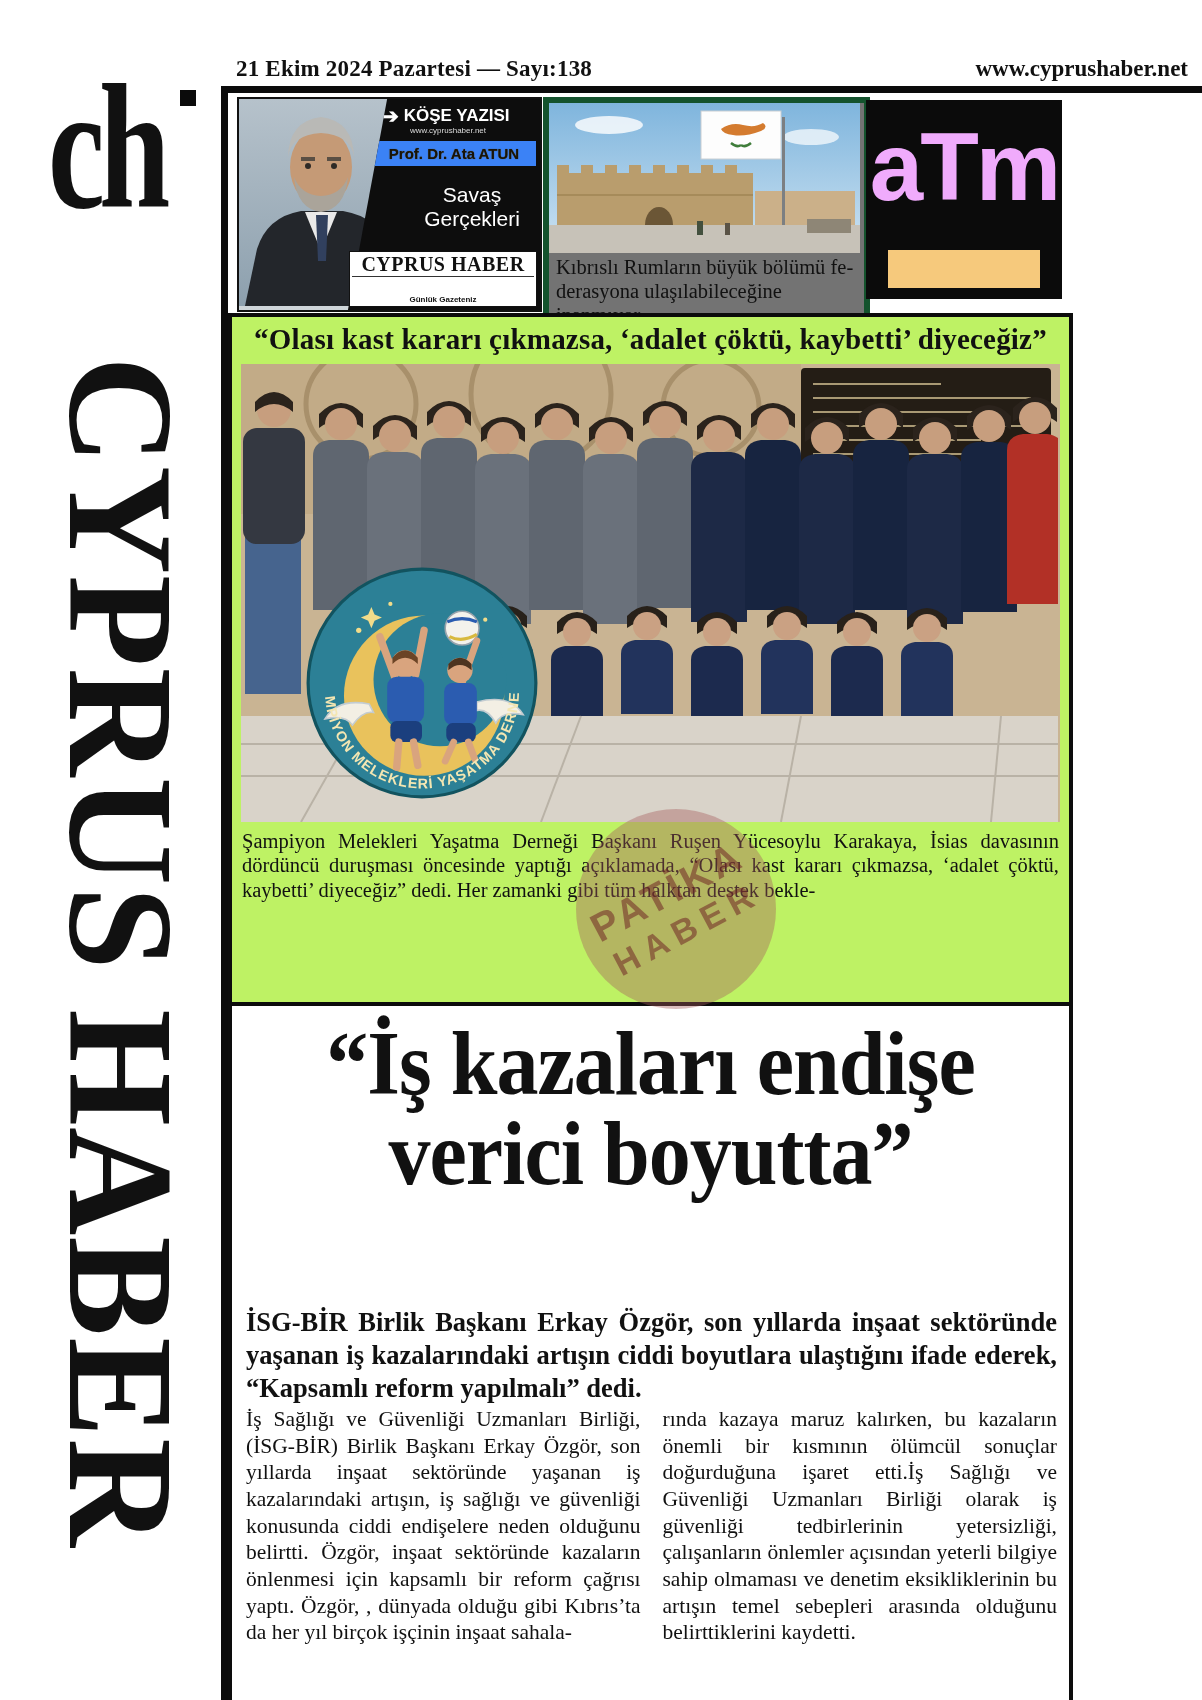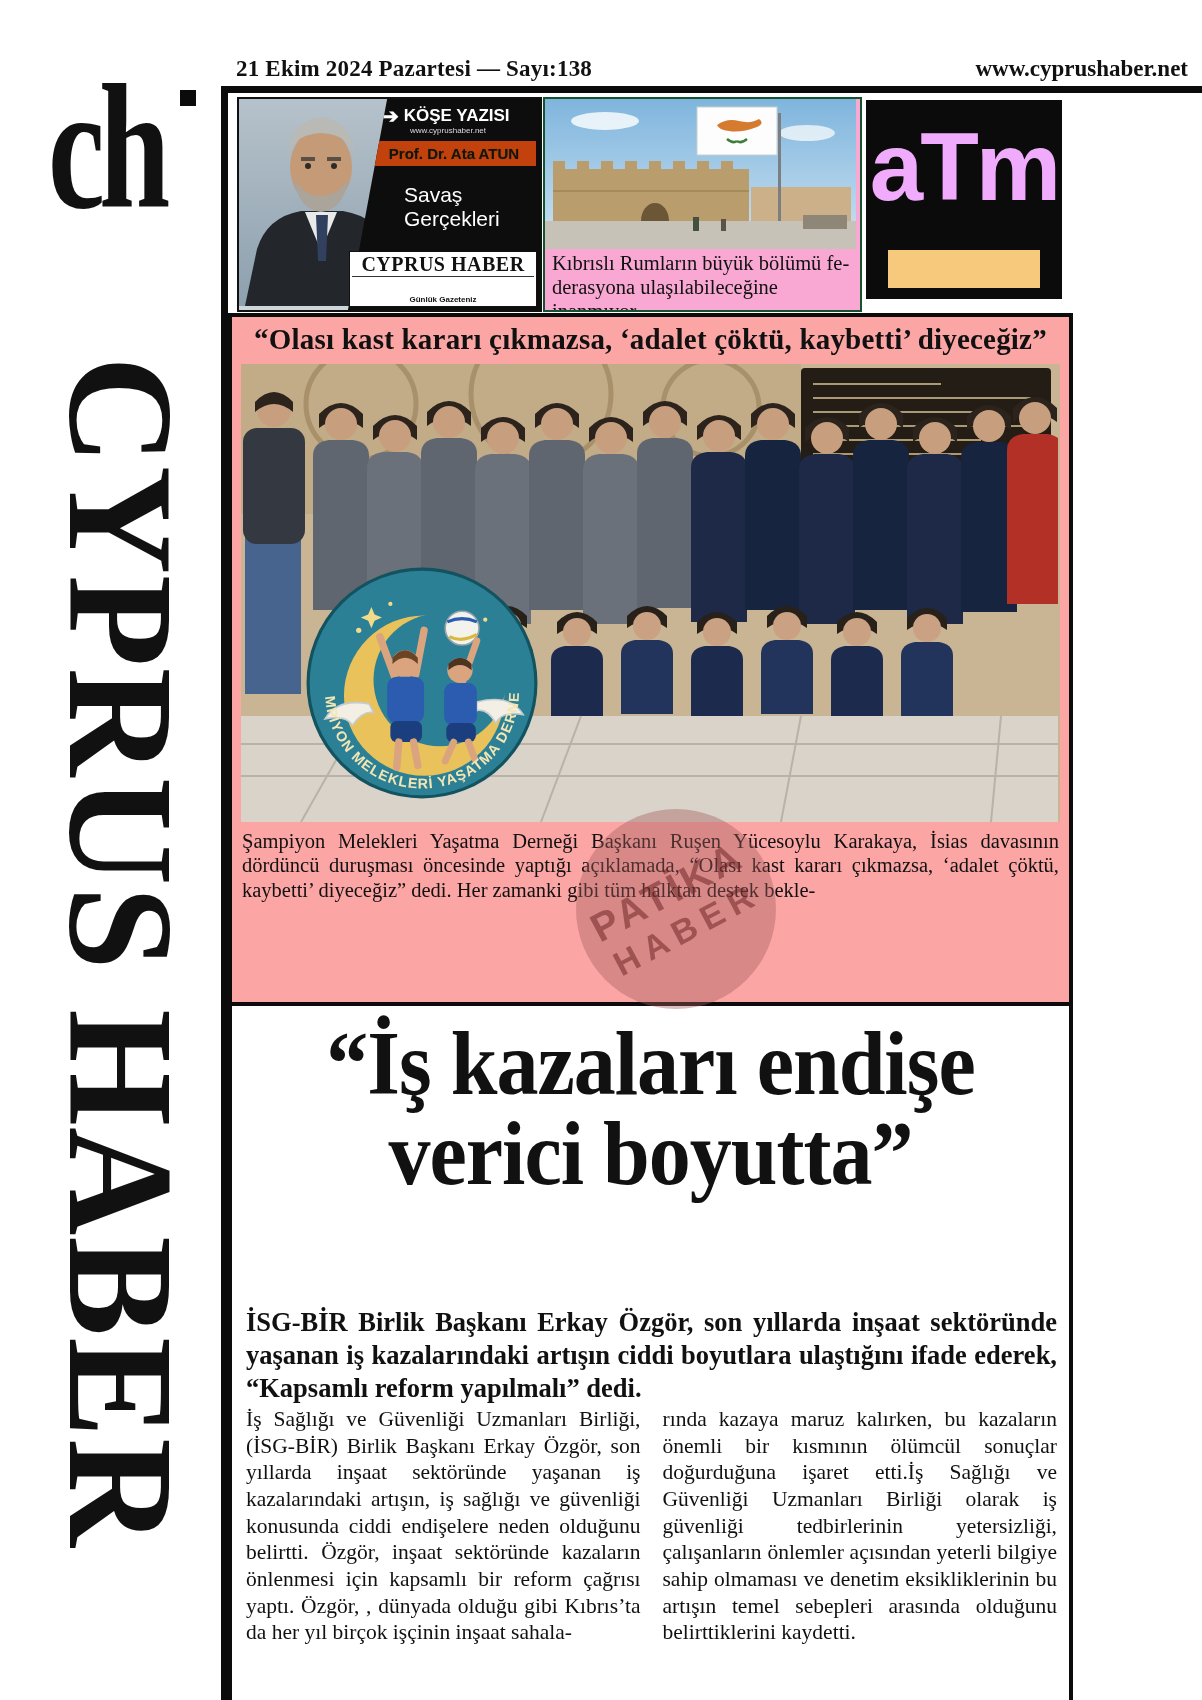--- a/index.html
+++ b/index.html
@@ -26,44 +26,44 @@
   
   .colbox{left:237px;top:97px;width:301px;height:211px;border:2px solid #111;
     background:#cfd6da;overflow:hidden;}
   .colbox svg{position:absolute;left:0;top:0;}
   .colpanel{position:absolute;right:0;top:0;width:196px;height:100%;background:#0d0d0d;
     clip-path:polygon(22% 0,100% 0,100% 100%,2% 100%);}
   .tagrow{position:absolute;left:38px;top:7px;display:flex;align-items:center;gap:5px;
     color:#fff;font-family:"Liberation Sans",sans-serif;font-weight:bold;font-size:17px;white-space:nowrap;}
   .tagrow .arr{font-size:20px;line-height:1;}
   .tagsite{position:absolute;left:66px;top:27px;color:#ddd;font-family:"Liberation Sans",sans-serif;font-size:8px;}
-  .nameband{position:absolute;left:28px;right:4px;top:42px;background:#c2410c;color:#171308;
+  .nameband{position:absolute;left:28px;right:4px;top:42px;background:#3b82f6;color:#171308;
     font-family:"Liberation Sans",sans-serif;font-weight:bold;font-size:15px;text-align:center;
     padding:4px 0;text-shadow:0 0 1px #5b4a1e;}
-  .coltitle{position:absolute;left:60px;right:0;top:84px;color:#fff;
+  .coltitle{position:absolute;left:60px;right:0;top:84px;color:#fff;text-align:center;
     font-family:"Liberation Sans",sans-serif;font-size:21px;line-height:1.15;}
   .colstrip{position:absolute;left:110px;right:3px;bottom:3px;background:#fff;border:1px solid #111;
     text-align:center;padding:1px 2px 2px 2px;}
   .colstrip .pname{font-size:20px;font-weight:bold;letter-spacing:.5px;line-height:22px;}
   .colstrip .psub{font-family:"Liberation Sans",sans-serif;font-size:8px;font-weight:bold;
     border-top:1px solid #333;margin-top:1px;padding-top:18px;}
 
   
-  .flagbox{left:543px;top:97px;width:315px;height:211px;border:2px solid #14532d;background:#f9a8d4;overflow:hidden;}
+  .flagbox{left:543px;top:97px;width:315px;height:211px;border:6px solid #14532d;background:#737373;overflow:hidden;}
   .flagbox svg{display:block;}
   .flagcap{padding:2px 7px 0 7px;font-size:20.5px;line-height:1.18;}
 
   
   .atmbox{left:866px;top:100px;width:196px;height:199px;background:#0b0b0b;overflow:hidden;}
   .atmtext{position:absolute;left:0;right:0;top:14px;text-align:center;color:#f0abfc;
     font-family:"Liberation Sans",sans-serif;font-weight:bold;font-size:96px;line-height:1.1;letter-spacing:-3px;}
   .atmbar{position:absolute;left:22px;right:22px;top:150px;height:38px;background:#f6c97c;}
 
   
-  .sec1{left:228px;top:313px;width:837px;height:689px;border:4px solid #0c0c0c;background:#fca5a5;overflow:visible;}
+  .sec1{left:228px;top:313px;width:837px;height:689px;border:4px solid #0c0c0c;background:#bef264;overflow:visible;}
   .sec2{left:228px;top:1002px;width:837px;height:698px;border:4px solid #0c0c0c;border-bottom:none;background:#fff;overflow:hidden;}
 
   .headline1{position:absolute;left:0;right:0;top:6px;text-align:center;
     font-size:29px;font-weight:bold;letter-spacing:.2px;}
   .photo-wrap{position:absolute;left:9px;right:9px;top:47px;height:458px;overflow:hidden;background:#c9b493;}
   .badge{position:absolute;left:65px;top:203px;width:232px;height:232px;}
 
   .cols1{position:absolute;left:10px;right:10px;top:512px;bottom:4px;display:flex;gap:19px;
     font-size:20.5px;line-height:1.19;text-align:justify;overflow:hidden;}
   .cols1 .col{flex:1;}

